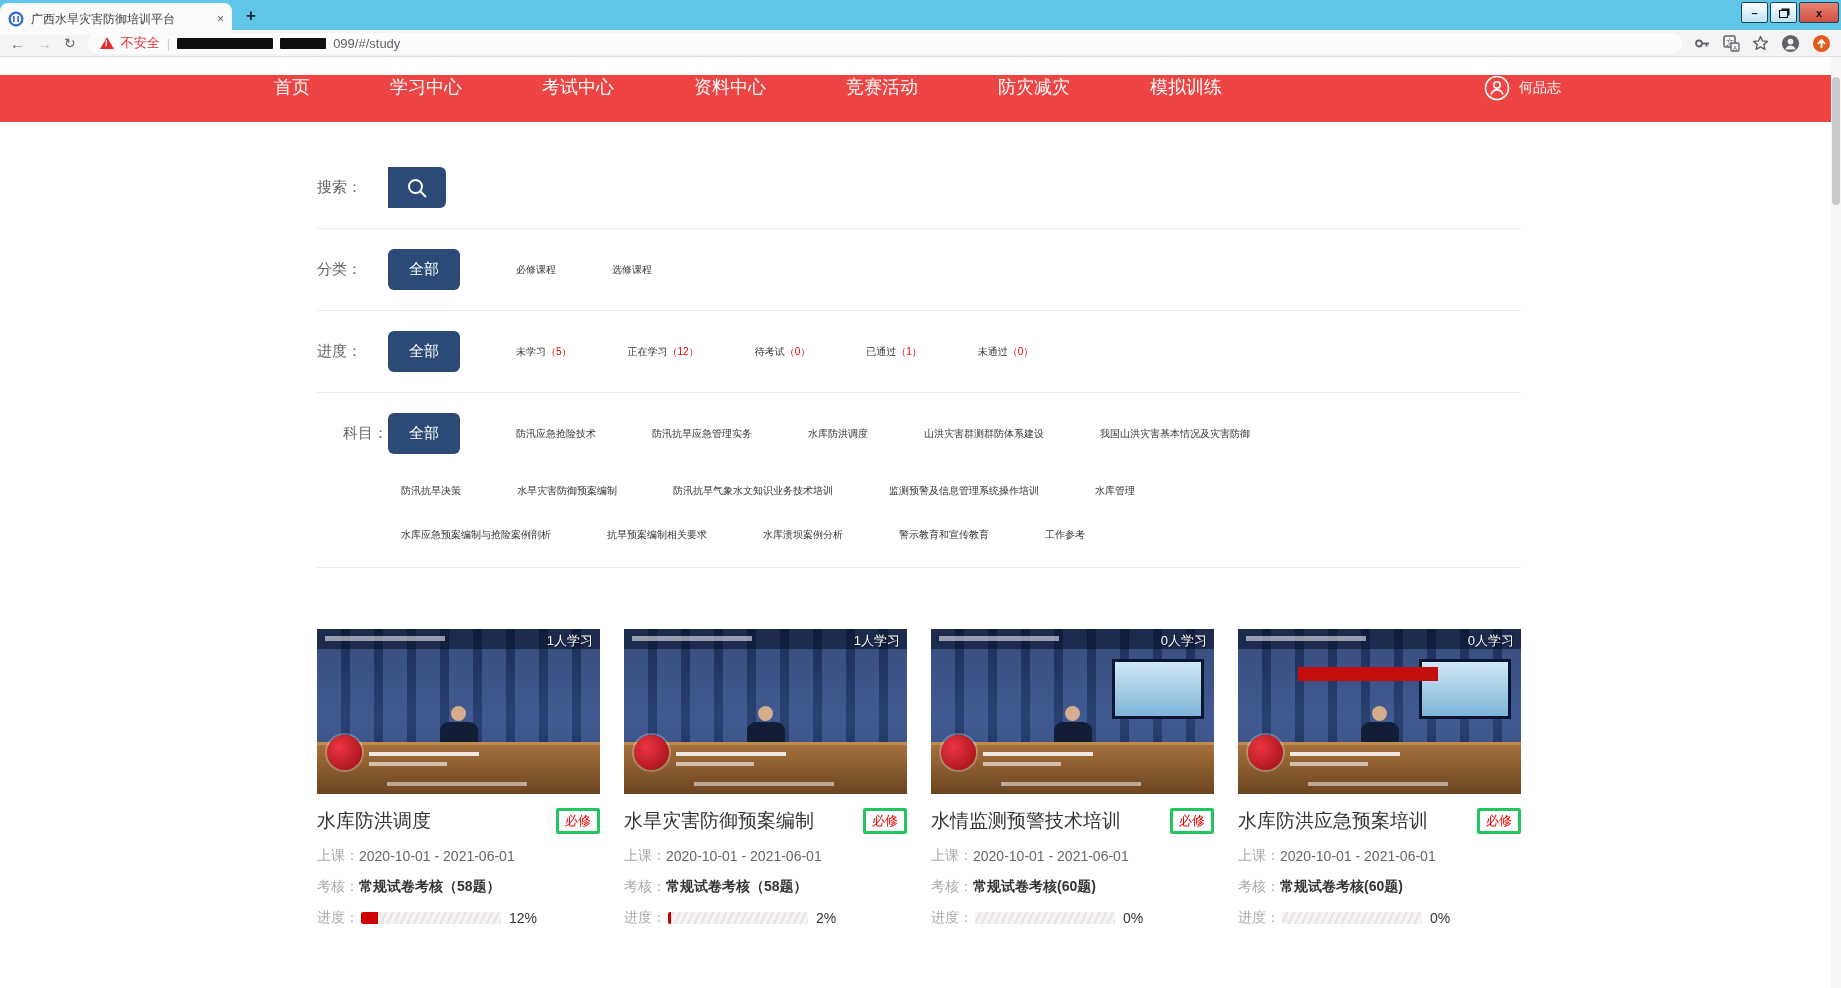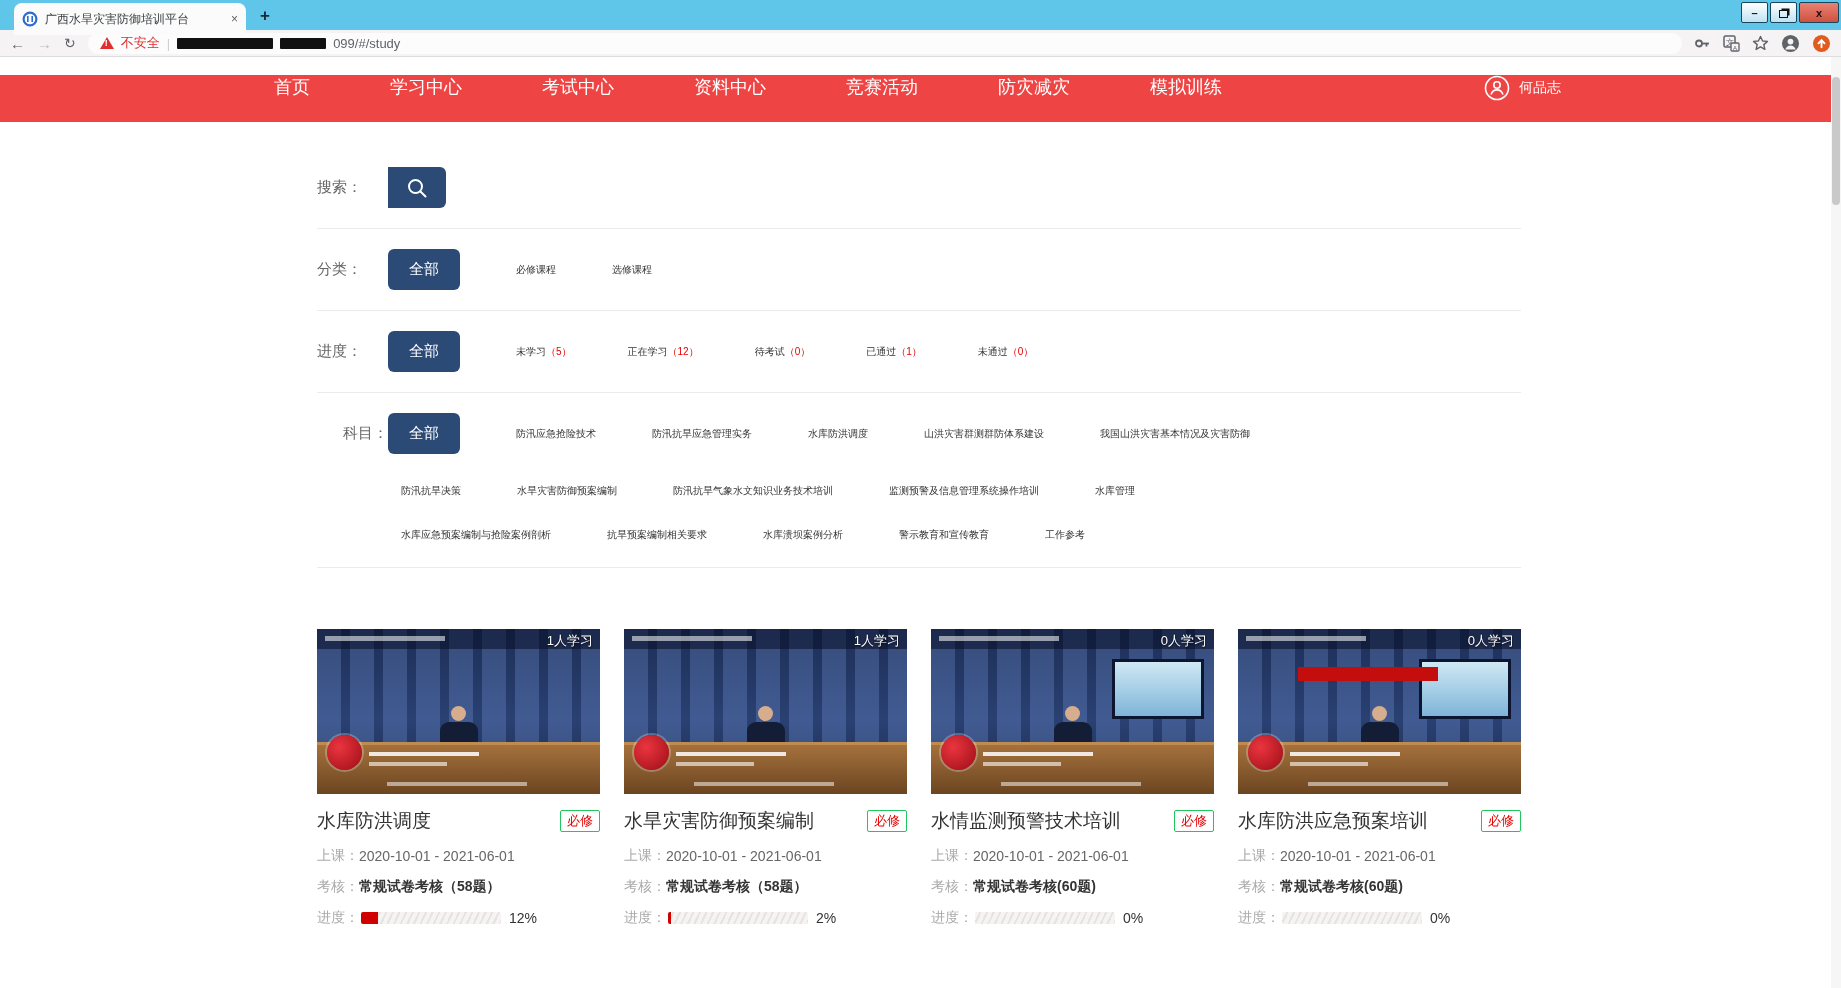--- a/index.html
+++ b/index.html
@@ -1,21 +1,21 @@
 <!DOCTYPE html>
 <html><head>
 <meta charset="utf-8">
 <style>
   * { box-sizing: border-box; margin: 0; padding: 0; }
   html,body { width:1841px; height:988px; overflow:hidden; background:#fff;
     font-family:"Liberation Sans","DejaVu Sans",sans-serif; }
 
   
   .titlebar { height:30px; background:#5fc5e9; display:flex; align-items:flex-start; position:relative; }
-  .tab { margin-left:14px; margin-top:3px; width:232px; height:27px; background:#fbfbfb;
+  .tab { margin-left:0; margin-top:3px; width:232px; height:27px; background:#fbfbfb;
     border-radius:8px 8px 0 0; display:flex; align-items:center; padding:16px 8px; gap:7px; }
   .favicon { width:16px; height:16px; flex:none; }
   .tab-title { font-size:12px; color:#3c4043; white-space:nowrap; overflow:hidden; flex:1; }
   .tab-close { font-size:12px; color:#5f6368; cursor:default; }
   .newtab { margin:6px 0 0 14px; font-size:17px; color:#1a2a33; font-weight:bold; }
   .win-controls { position:absolute; right:2px; top:2px; display:flex; gap:2px; }
   .winbtn { width:27px; height:21px; border:1px solid #17465c; background:linear-gradient(#ffffff,#bfe2f2);
     display:flex; align-items:center; justify-content:center; font-size:11px; font-weight:bold; color:#111;
     border-radius:2px; }
   .winbtn.close { background:linear-gradient(#e98273,#cf5140); width:40px; }
@@ -95,21 +95,21 @@
   .cap.a { left:52px; bottom:38px; width:110px; }
   .cap.b { left:52px; bottom:28px; width:78px; opacity:.7; }
   .cap.c { left:70px; bottom:8px; width:140px; opacity:.6; }
   .screen, .banner { display:none; position:absolute; z-index:1; }
   .card:nth-child(3) .screen, .card:nth-child(4) .screen { display:block; right:10px; top:30px;
     width:92px; height:60px; background:linear-gradient(#cfe9f5,#7fb4d8); border:3px solid #0c1630; }
   .card:nth-child(4) .banner { display:block; left:60px; top:38px; width:140px; height:14px; background:#c40d0d; }
 
   .title-row { margin-top:14px; display:flex; align-items:center; justify-content:space-between; }
   .c-title { font-size:19px; color:#333; cursor:pointer; }
-  .c-badge { border:1px solid #22c55e; color:#e60000; font-size:13px; padding:1px 6px; border-radius:2px; flex:none; }
+  .c-badge { border:3px solid #22c55e; color:#e60000; font-size:13px; padding:1px 6px; border-radius:2px; flex:none; }
   .detail { margin-top:13px; font-size:14px; display:flex; align-items:center; }
   .d-label { color:#aaa; flex:none; }
   .d-val { color:#666; }
   .d-val.exam { color:#333; font-weight:bold; }
   .pbar { width:140px; height:12px; border-radius:2px; margin:0 8px 0 2px; position:relative; overflow:hidden;
     background:repeating-linear-gradient(115deg,#f6f3f3 0 4px,#e7e3e3 4px 6px); }
   .pfill { position:absolute; left:0; top:0; bottom:0; background:#d10000; }
   .pct { font-size:14px; color:#333; }
 
   .scrollbar { position:absolute; right:0; top:57px; width:10px; height:931px; background:#f6f6f6; z-index:20; }

